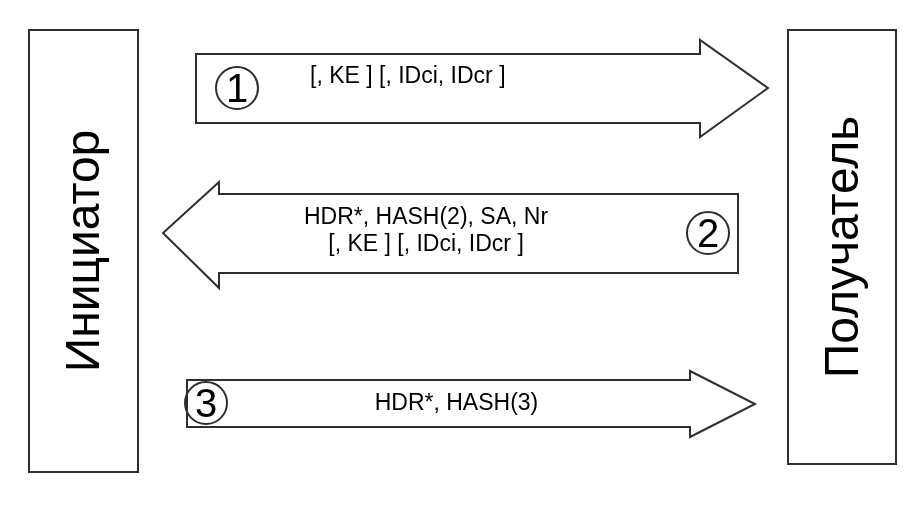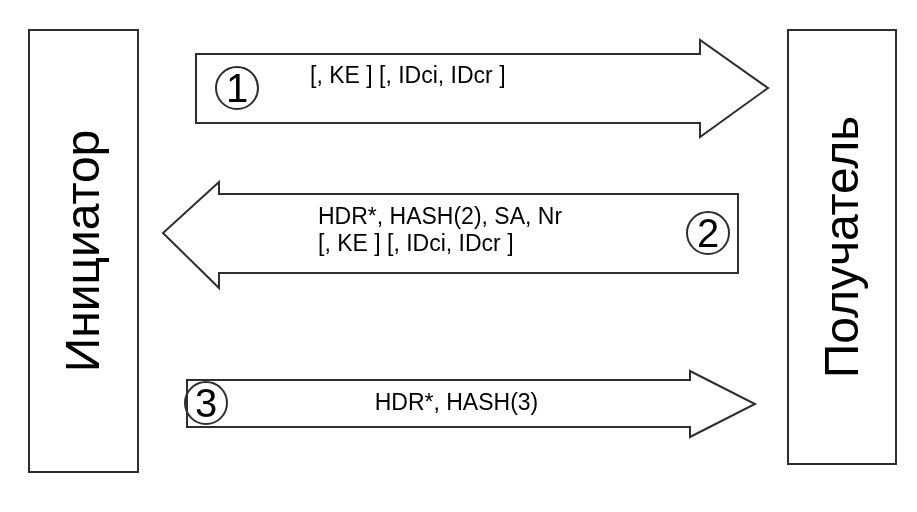--- a/index.html
+++ b/index.html
@@ -55,21 +55,21 @@
   .badge.b2 { left: 686px; top: 211px; }
   .badge.b3 { left: 184px; top: 381px; }
   .msg-text {
     position: absolute;
     font-size: 23px;
     line-height: 27px;
     color: #000000;
     white-space: nowrap;
   }
   .msg-text.m1 { left: 310px; top: 62px; }
-  .msg-text.m2 { left: 318px; top: 203px; }
+  .msg-text.m2 { left: 304px; top: 203px; text-align: center; }
   .msg-text.m3 { left: 205px; top: 389px; width: 503px; text-align: center; }
 </style>
 </head>
 <body>
 
 <div class="canvas">
 
   <div class="actor-box left">
     <div class="actor-label">Инициатор</div>
   </div>

